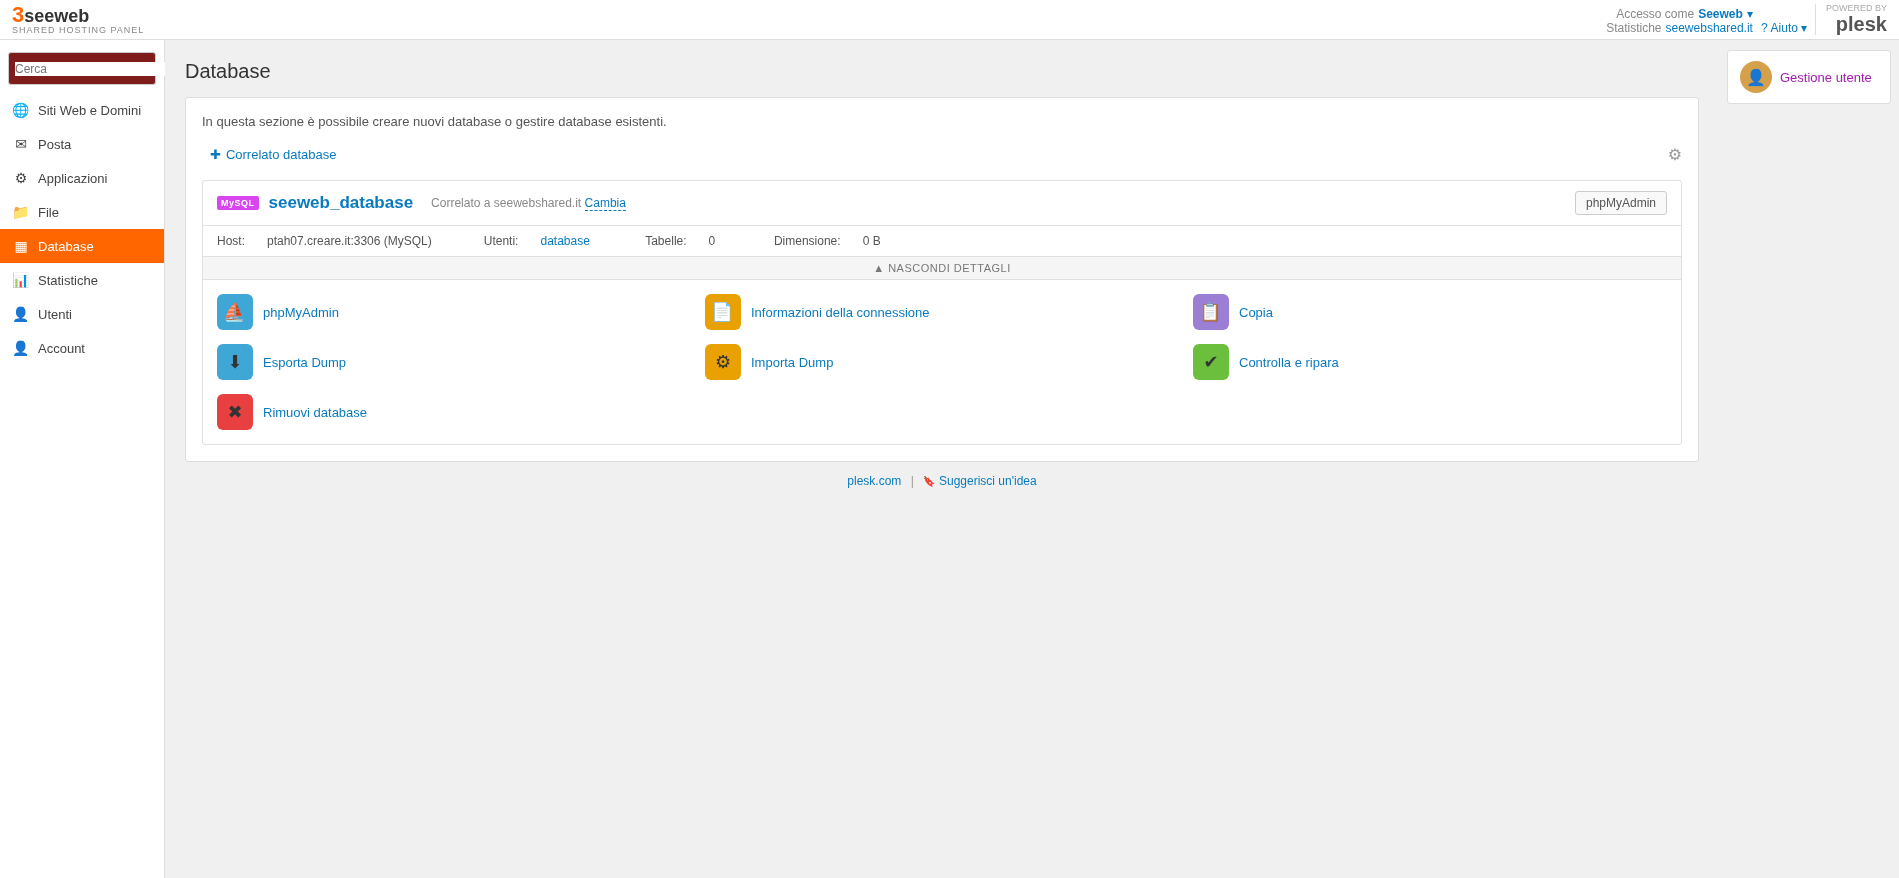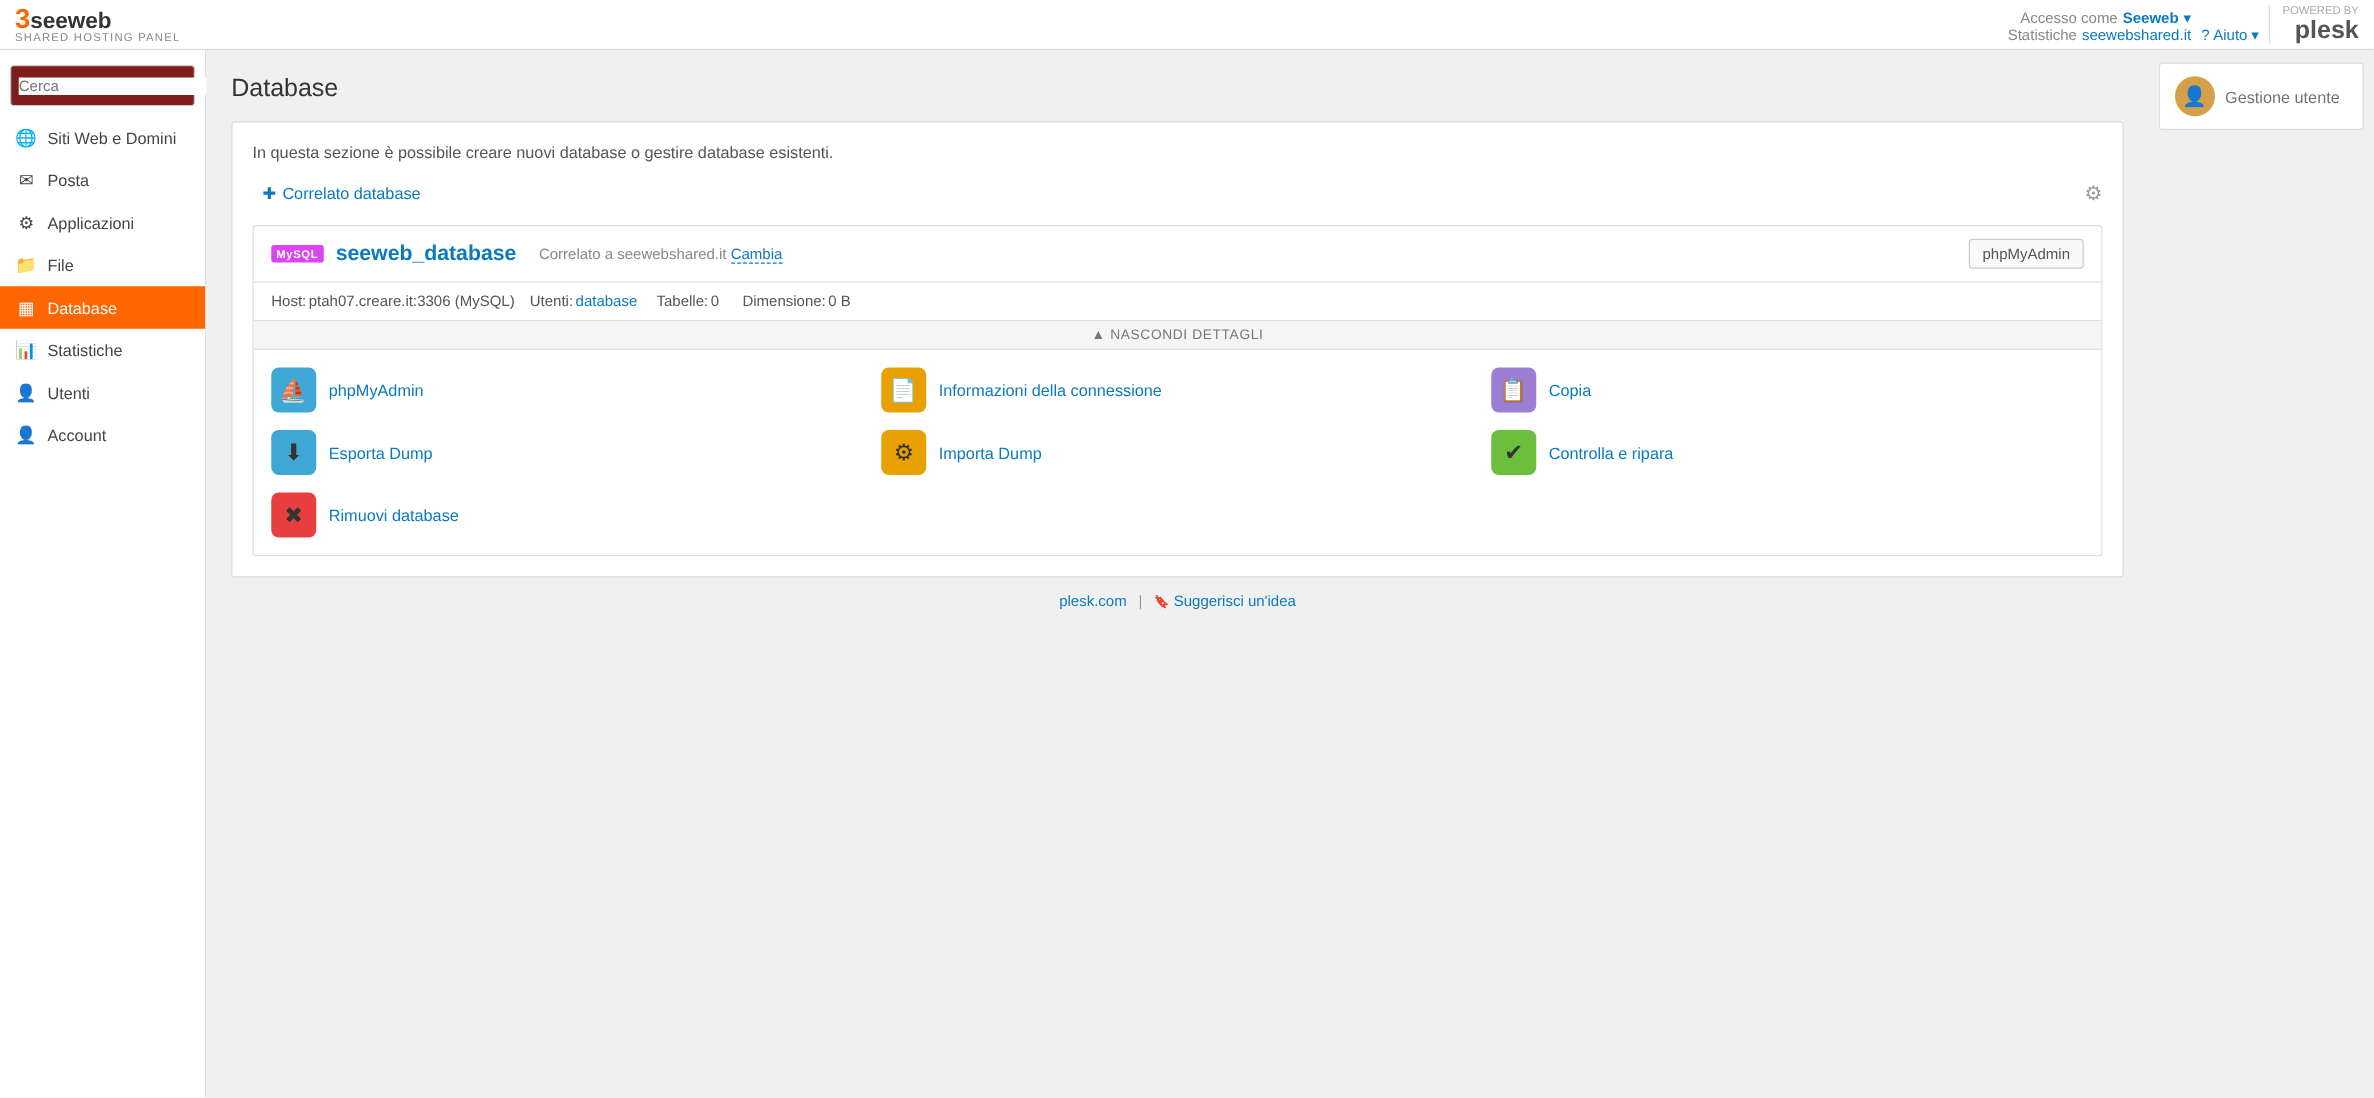--- a/index.html
+++ b/index.html
@@ -235,21 +235,21 @@
       cursor: pointer;
     }
 
     .db-meta {
       padding: 8px 14px;
       font-size: 12px;
       color: #555;
       border-bottom: 1px solid #e0e0e0;
       display: flex;
       align-items: center;
-      gap: 2px;
+      gap: 22px;
     }
     .db-meta .meta-label {
       color: #555;
     }
     .db-meta a {
       color: #0a7abf;
       text-decoration: none;
     }
     .db-meta .separator {
       margin: 0 4px;
@@ -324,21 +324,21 @@
       border-radius: 50%;
       background: #d4a04a;
       display: flex;
       align-items: center;
       justify-content: center;
       font-size: 16px;
       color: #fff;
       flex-shrink: 0;
     }
     .user-mgmt-label {
-      color: #737373;
+      color: #a21caf;
       font-size: 13px;
       cursor: pointer;
     }
 
     
     .footer {
       text-align: center;
       padding: 12px;
       color: #999;
       font-size: 12px;

